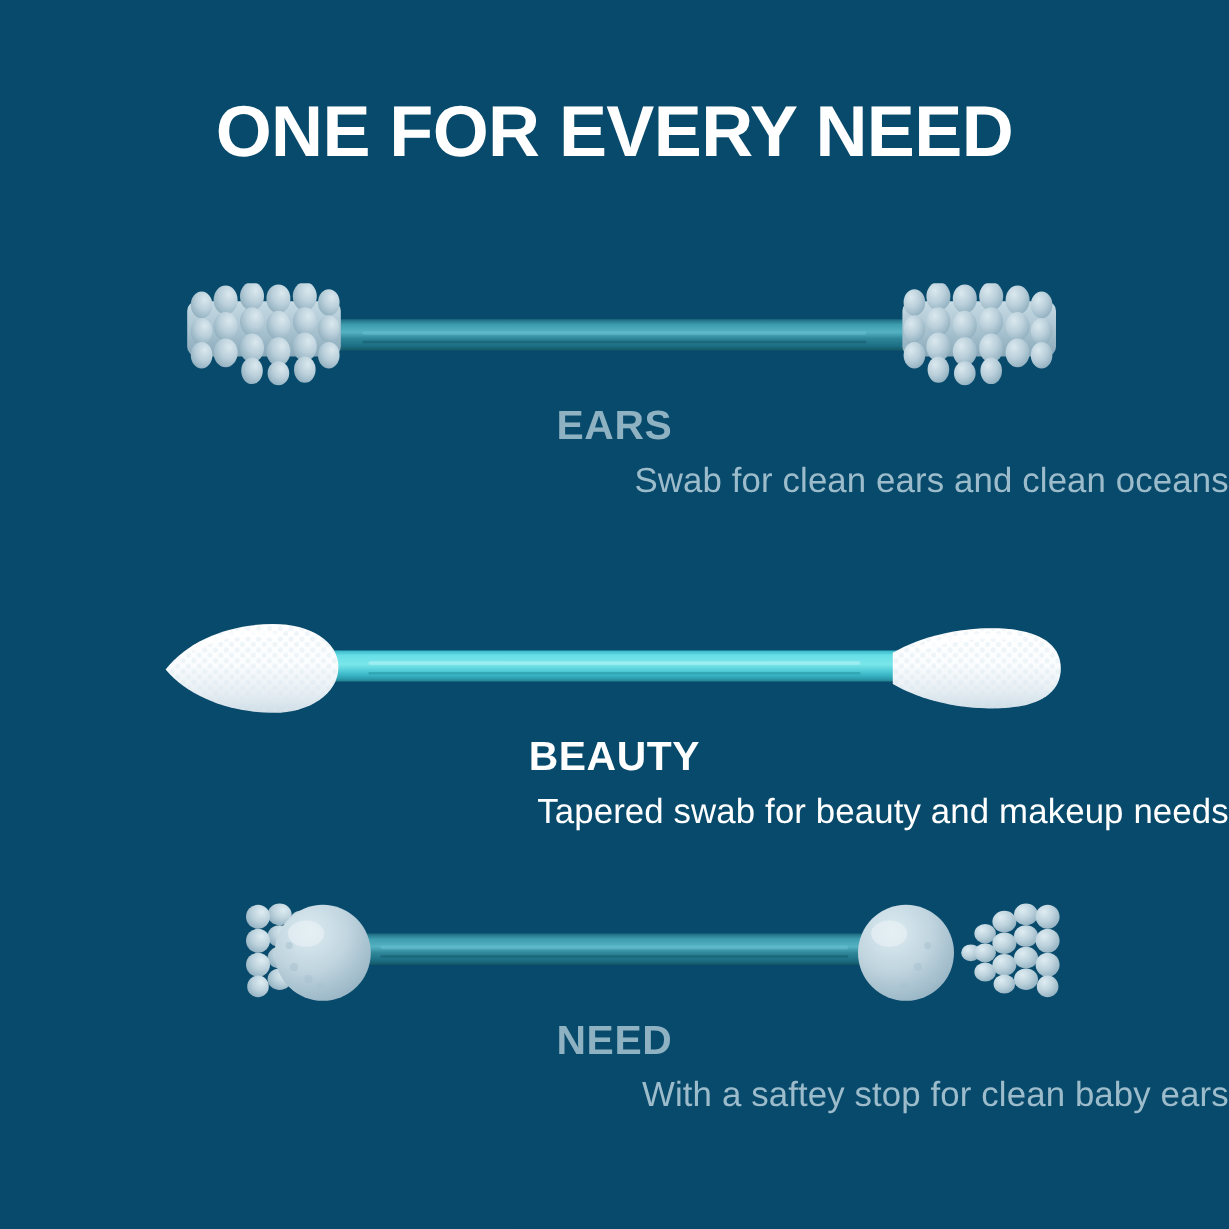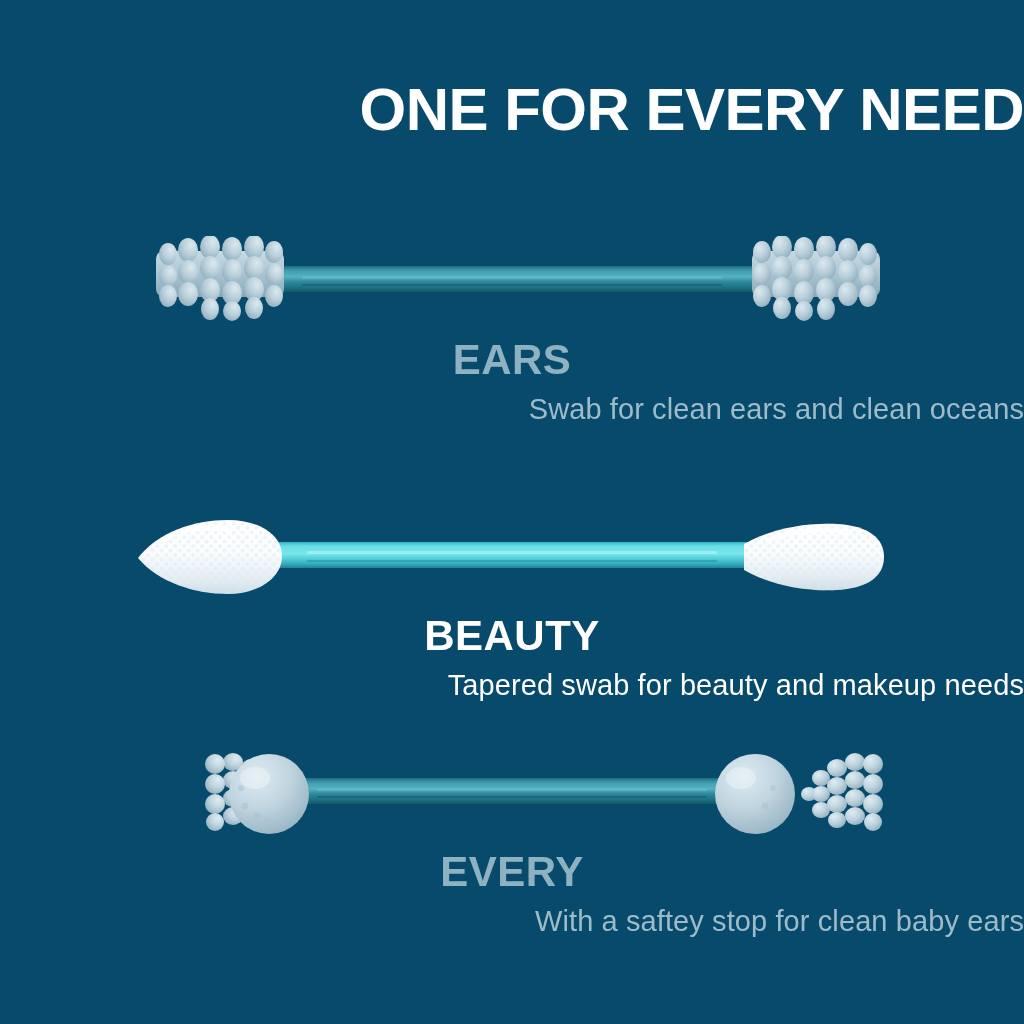--- a/index.html
+++ b/index.html
@@ -17,21 +17,21 @@
     font-family: "Liberation Sans", sans-serif;
     -webkit-font-smoothing: antialiased;
   }
 
   
   .title {
     position: absolute;
     top: 78px;
     left: 0;
     width: 100%;
-    text-align: right;
+    text-align: center;
     color: #ffffff;
     font-size: 60px;
     font-weight: 700;
     letter-spacing: -0.5px;
     line-height: 1.05;
     white-space: nowrap;
   }
 
   
   .row {
@@ -48,21 +48,21 @@
     width: 100%;
     display: flex;
     justify-content: center;
     align-items: center;
     height: 92px;
   }
   .swab-svg { display: block; }
 
   .heading {
     margin-top: 10px;
-    font-size: 42px;
+    font-size: 34px;
     font-weight: 700;
     letter-spacing: 0.5px;
     line-height: 1.05;
   }
   .subtitle {
     margin-top: 10px;
     font-size: 29px;
     font-weight: 400;
     letter-spacing: 0.1px;
     line-height: 1.2;
@@ -269,17 +269,17 @@
           <circle cx="648" cy="58" r="3.4"></circle>
             <circle cx="660" cy="68" r="3.4"></circle>
           <circle cx="656" cy="40" r="3"></circle>
             <circle cx="636" cy="74" r="3.2"></circle>
         </g>
         <g transform="translate(684,0)">
             <use href="#babySpikes"></use>
           </g>
       </svg>
     </div>
-    <div class="heading">EVERY</div>
+    <div class="heading">NEED</div>
     <div class="subtitle">With a saftey stop for clean baby ears</div>
   </div>
 
 </div>
 
 </body></html>

